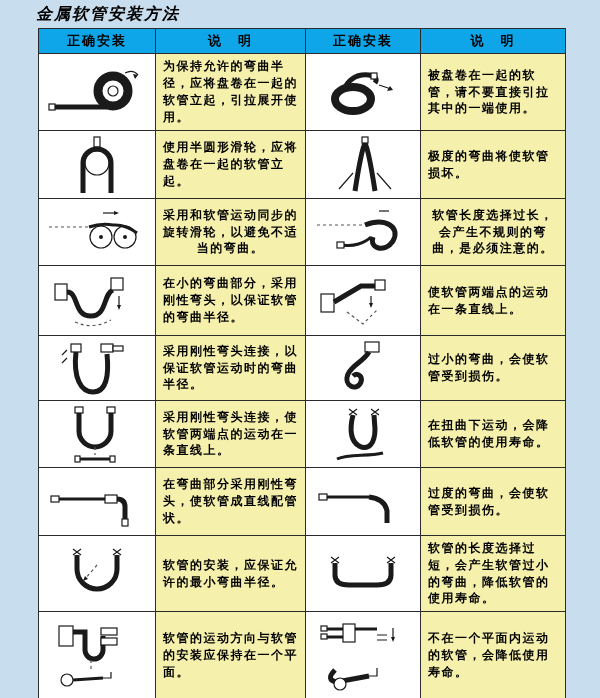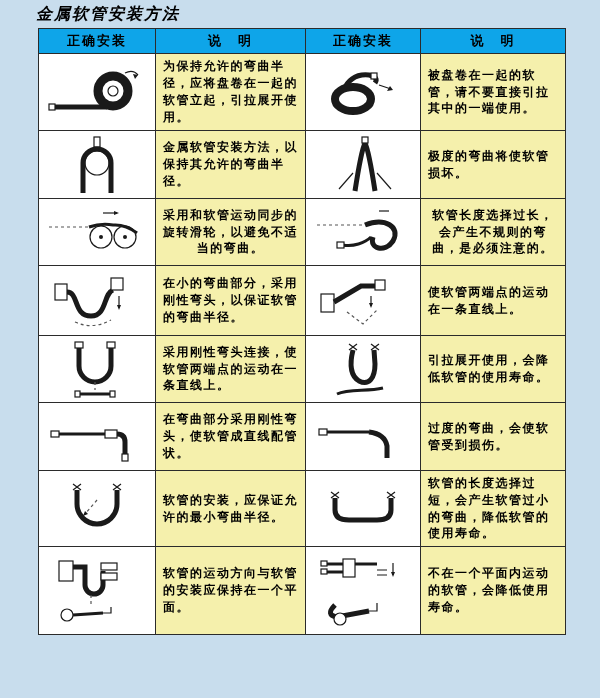--- a/index.html
+++ b/index.html
@@ -118,21 +118,21 @@
       </tr>
 
       <tr style="height:68px;">
         <td class="img-cell">
           <svg class="illus" width="104" height="60" viewBox="0 0 104 60">
             <rect class="wht" x="49" y="2" width="6" height="10"></rect>
             <circle class="wht" cx="52" cy="28" r="12"></circle>
             <path class="ln thick" d="M38,58 L38,28 A14,14 0 0 1 66,28 L66,58"></path>
           </svg>
         </td>
-        <td class="desc-cell">金属软管安装方法，以保持其允许的弯曲半径。</td>
+        <td class="desc-cell">使用半圆形滑轮，应将盘卷在一起的软管立起。</td>
         <td class="img-cell">
           <svg class="illus" width="100" height="60" viewBox="0 0 100 60">
             <path class="ln thick" d="M42,56 C46,30 50,12 52,8 C54,12 58,30 62,56"></path>
             <line class="ln thin" x1="40" y1="38" x2="26" y2="54"></line>
             <line class="ln thin" x1="64" y1="38" x2="78" y2="54"></line>
             <rect class="wht" x="49" y="2" width="6" height="6"></rect>
           </svg>
         </td>
         <td class="desc-cell">极度的弯曲将使软管损坏。</td>
       </tr>
@@ -181,20 +181,39 @@
             <path class="ln thick" d="M21,32 L48,16 L66,16"></path>
             <rect class="wht" x="62" y="10" width="10" height="10"></rect>
             <path class="dash" d="M34,42 L50,54 L64,40"></path>
             <line class="ln thin" x1="58" y1="26" x2="58" y2="36"></line>
             <path class="blk" d="M58,38 l-2,-5 4,0 z"></path>
           </svg>
         </td>
         <td class="desc-cell">使软管两端点的运动在一条直线上。</td>
       </tr>
 
+      <tr style="height:65px;">
+        <td class="img-cell">
+          <svg class="illus" width="104" height="60" viewBox="0 0 104 60">
+            <path class="ln thin" d="M22,12 l-5,5 M22,20 l-5,5"></path>
+            <rect class="wht" x="26" y="6" width="10" height="8"></rect>
+            <path class="ln thick" d="M31,14 C28,40 36,54 48,54 C62,54 64,36 62,16"></path>
+            <rect class="wht" x="56" y="6" width="12" height="8"></rect>
+            <rect class="wht" x="68" y="8" width="10" height="5"></rect>
+          </svg>
+        </td>
+        <td class="desc-cell">采用刚性弯头连接，以保证软管运动时的弯曲半径。</td>
+        <td class="img-cell">
+          <svg class="illus" width="100" height="60" viewBox="0 0 100 60">
+            <rect class="wht" x="52" y="4" width="14" height="10"></rect>
+            <path class="ln thick" d="M56,14 C50,24 40,26 35,36 C30,48 44,54 48,44 C50,38 44,34 40,38"></path>
+          </svg>
+        </td>
+        <td class="desc-cell">过小的弯曲，会使软管受到损伤。</td>
+      </tr>
 
       <tr style="height:67px;">
         <td class="img-cell">
           <svg class="illus" width="104" height="62" viewBox="0 0 104 62">
             <rect class="wht" x="30" y="4" width="8" height="6"></rect>
             <rect class="wht" x="62" y="4" width="8" height="6"></rect>
             <path class="ln thick" d="M34,10 L34,28 A16,16 0 0 0 66,28 L66,10"></path>
             <path class="dash" d="M50,44 L50,52"></path>
             <line class="ln mid" x1="34" y1="56" x2="66" y2="56"></line>
             <rect class="wht" x="30" y="53" width="5" height="6"></rect>
@@ -203,21 +222,21 @@
         </td>
         <td class="desc-cell">采用刚性弯头连接，使软管两端点的运动在一条直线上。</td>
         <td class="img-cell">
           <svg class="illus" width="100" height="62" viewBox="0 0 100 62">
             <path class="ln thin" d="M36,6 l8,6 M44,6 l-8,6"></path>
             <path class="ln thin" d="M58,6 l8,6 M66,6 l-8,6"></path>
             <path class="ln thick" d="M40,12 C36,28 38,38 46,43 C56,48 62,40 62,26 L61,12"></path>
             <path class="ln mid" d="M24,56 C36,50 54,54 70,50"></path>
           </svg>
         </td>
-        <td class="desc-cell">引拉展开使用，会降低软管的使用寿命。</td>
+        <td class="desc-cell">在扭曲下运动，会降低软管的使用寿命。</td>
       </tr>
 
       <tr style="height:68px;">
         <td class="img-cell">
           <svg class="illus" width="104" height="58" viewBox="0 0 104 58">
             <line class="ln mid" x1="8" y1="26" x2="62" y2="26"></line>
             <rect class="wht" x="6" y="23" width="8" height="6"></rect>
             <rect class="wht" x="60" y="22" width="12" height="8"></rect>
             <path class="ln thick" d="M72,26 Q80,26 80,34 L80,48"></path>
             <rect class="wht" x="77" y="46" width="6" height="7"></rect>

